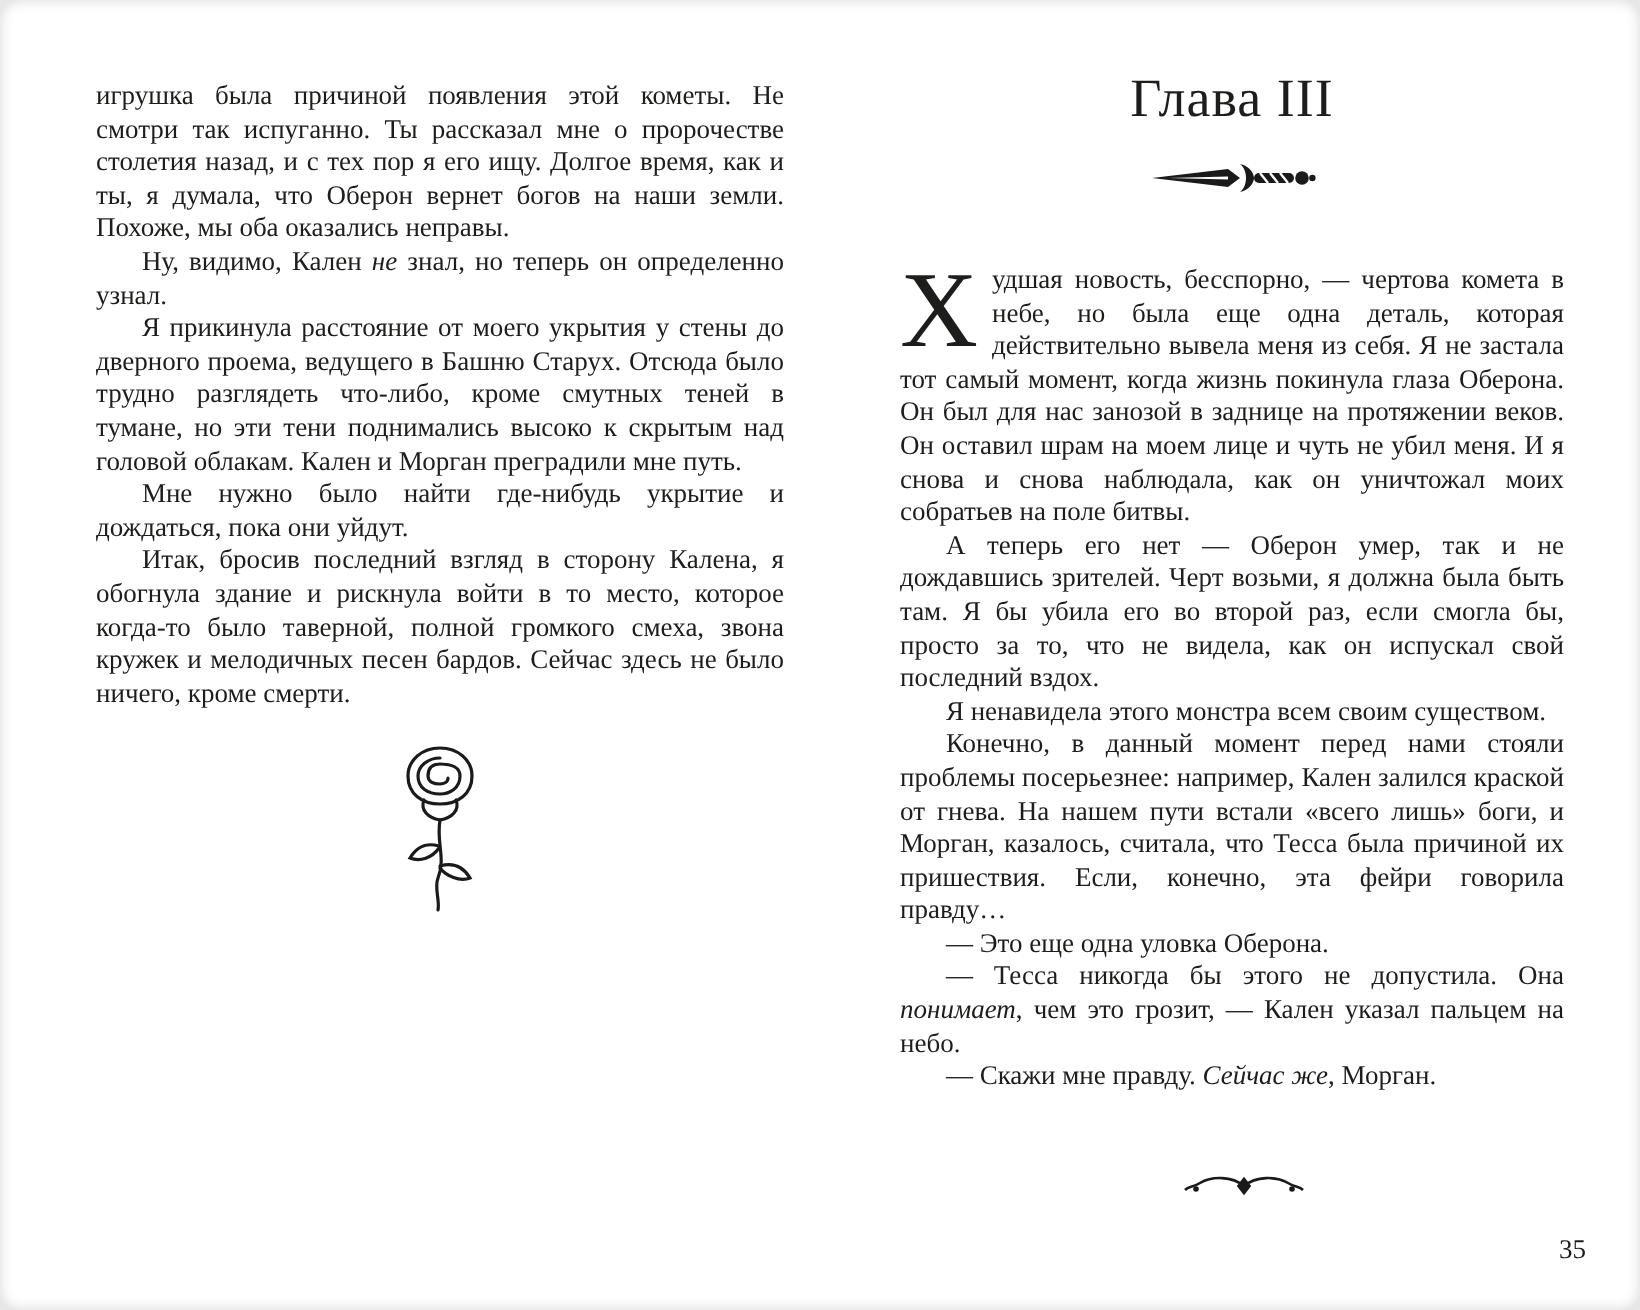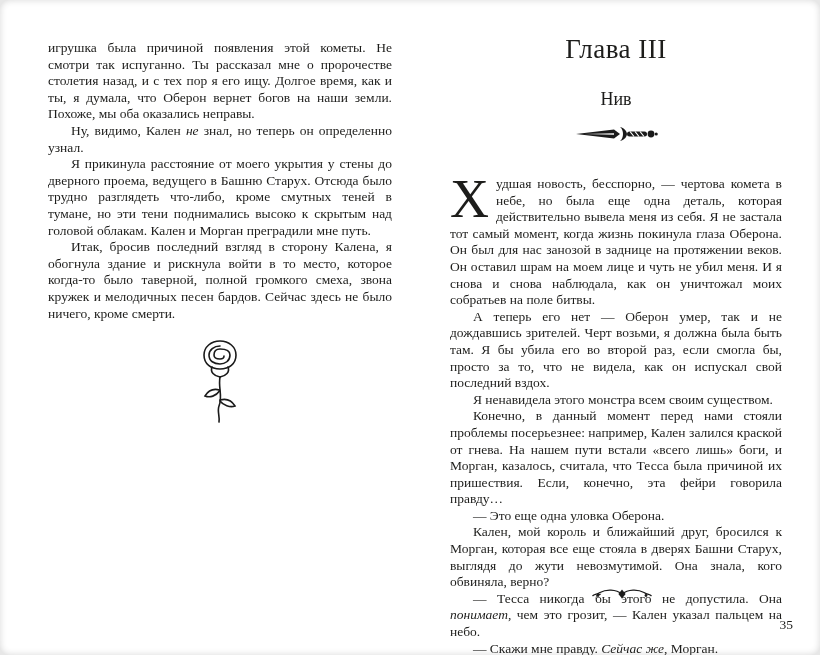--- a/index.html
+++ b/index.html
@@ -70,61 +70,60 @@
 </style>
 </head>
 <body>
 
 <div class="spread">
 
   <div class="page page-left">
     <p class="noindent">игрушка была причиной появления этой кометы. Не смотри так испуганно. Ты рассказал мне о пророчестве столетия назад, и с тех пор я его ищу. Долгое время, как и ты, я думала, что Оберон вернет богов на наши земли. Похоже, мы оба оказались неправы.</p>
     <p><span>Ну, видимо, Кален </span><em>не</em><span> знал, но теперь он определенно узнал.</span></p>
     <p>Я прикинула расстояние от моего укрытия у стены до дверного проема, ведущего в Башню Старух. Отсюда было трудно разглядеть что-либо, кроме смутных теней в тумане, но эти тени поднимались высоко к скрытым над головой облакам. Кален и Морган преградили мне путь.</p>
+    <p>Мне нужно было найти где-нибудь укрытие и дождаться, пока они уйдут.</p>
     <p>Итак, бросив последний взгляд в сторону Калена, я обогнула здание и рискнула войти в то место, которое когда-то было таверной, полной громкого смеха, звона кружек и мелодичных песен бардов. Сейчас здесь не было ничего, кроме смерти.</p>
 
     <div class="ornament rose-wrap">
       <svg width="52" height="86" viewBox="0 0 52 86" aria-hidden="true">
         <g fill="none" stroke="#1a1a1a" stroke-width="1.6" stroke-linecap="round">
           <path d="M26,3 C17,3 10,9 10,17 C10,26 17,31 26,31 C35,31 42,26 42,17 C42,9 35,3 26,3 Z"></path>
           <path d="M26,8 C20,8 15,12 15,17 C15,23 20,26 26,26 C31,26 36,23 36,17 C36,13 32,11 26,11 C22,11 20,13 20,17 C20,20 23,21 26,21 C28,21 30,20 30,18"></path>
           <path d="M18,29 C16,34 20,38 26,39"></path>
           <path d="M34,29 C36,34 32,38 26,39"></path>
           <path d="M26,39 C24,50 29,58 25,68 C23,73 26,79 25,84"></path>
           <path d="M25.5,52 C18,50 14,53 11,58 C16,60 22,58 25.5,53"></path>
           <path d="M26,62 C33,60 38,63 41,68 C36,70 29,67 26,63"></path>
         </g>
       </svg>
     </div>
   </div>
 
   <div class="page page-right">
     <h1 class="chapter-title">Глава III</h1>
-    <h2 class="chapter-subtitle">Нив</h2>
 
     <div class="ornament dagger-wrap">
       <svg width="84" height="20" viewBox="0 0 84 20" aria-hidden="true">
         <g fill="#1a1a1a">
           <path d="M2,10 L40,5.5 L46,10 L40,14.5 Z"></path>
           <path d="M40,9.2 L10,10 L40,10.8 Z" fill="#ffffff"></path>
           <path d="M46,3 C50,6 50,14 46,17 C51,16 53,12 53,10 C53,8 51,4 46,3 Z"></path>
           <rect x="53" y="7.5" width="20" height="5" rx="2.5"></rect>
           <path d="M56,7.5 L60,12.5 M61,7.5 L65,12.5 M66,7.5 L70,12.5" stroke="#ffffff" stroke-width="1.2" fill="none"></path>
           <circle cx="77" cy="10" r="3.4"></circle>
           <circle cx="82.2" cy="10" r="1.6"></circle>
         </g>
       </svg>
     </div>
 
     <p class="noindent"><span class="dropcap">Х</span><span>удшая новость, бесспорно, — чертова комета в небе, но была еще одна деталь, которая действительно вывела меня из себя. Я не застала тот самый момент, когда жизнь покинула глаза Оберона. Он был для нас занозой в заднице на протяжении веков. Он оставил шрам на моем лице и чуть не убил меня. И я снова и снова наблюдала, как он уничтожал моих собратьев на поле битвы.</span></p>
     <p>А теперь его нет — Оберон умер, так и не дождавшись зрителей. Черт возьми, я должна была быть там. Я бы убила его во второй раз, если смогла бы, просто за то, что не видела, как он испускал свой последний вздох.</p>
     <p>Я ненавидела этого монстра всем своим существом.</p>
     <p>Конечно, в данный момент перед нами стояли проблемы посерьезнее: например, Кален залился краской от гнева. На нашем пути встали «всего лишь» боги, и Морган, казалось, считала, что Тесса была причиной их пришествия. Если, конечно, эта фейри говорила правду…</p>
     <p>— Это еще одна уловка Оберона.</p>
-    <p>Кален, мой король и ближайший друг, бросился к Морган, которая все еще стояла в дверях Башни Старух, выглядя до жути невозмутимой. Она знала, кого обвиняла, верно?</p>
     <p><span>— Тесса никогда бы этого не допустила. Она </span><em>понимает</em><span>, чем это грозит, — Кален указал пальцем на небо.</span></p>
     <p><span>— Скажи мне правду. </span><em>Сейчас же</em><span>, Морган.</span></p>
 
     <div class="flourish-wrap">
       <svg width="64" height="14" viewBox="0 0 64 14" aria-hidden="true">
         <g fill="none" stroke="#1a1a1a" stroke-width="1.3">
           <path d="M32,7 C26,2 16,2 10,5.5 C6,8 4.5,7 2.5,9"></path>
           <path d="M32,7 C38,2 48,2 54,5.5 C58,8 59.5,7 61.5,9"></path>
         </g>
         <path d="M32,2.4 L35.6,7 L32,11.6 L28.4,7 Z" fill="#1a1a1a"></path>

